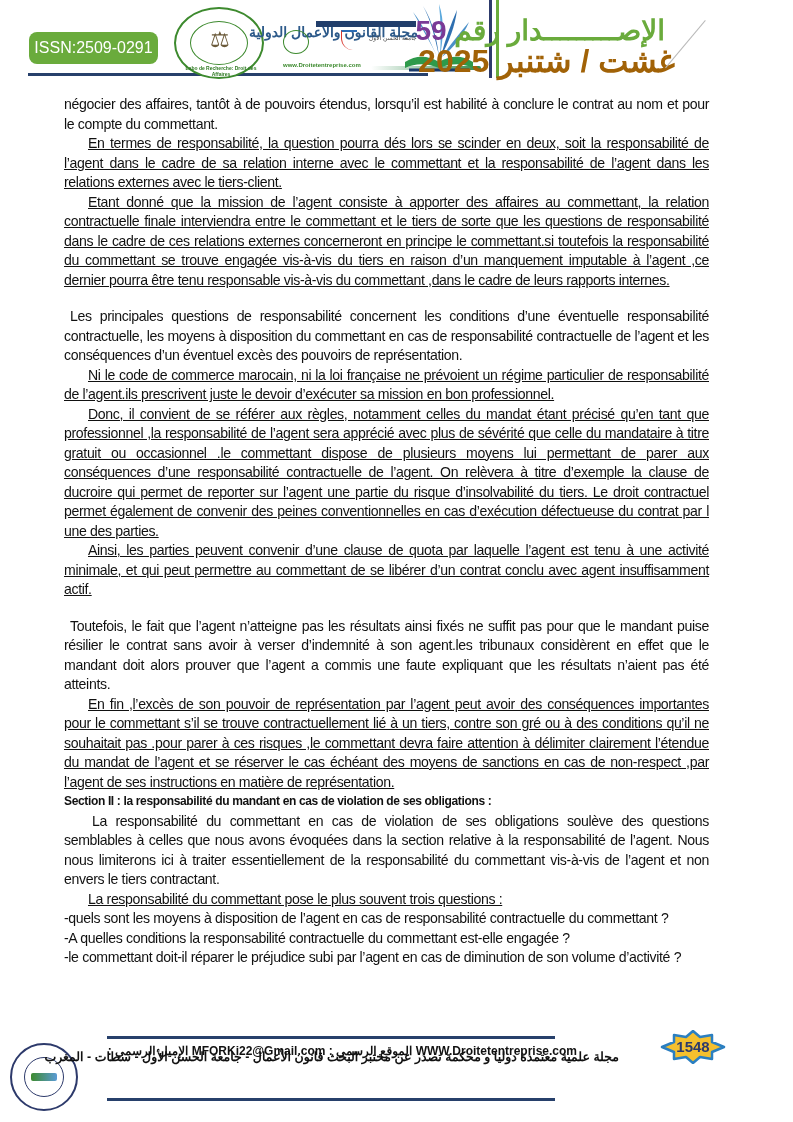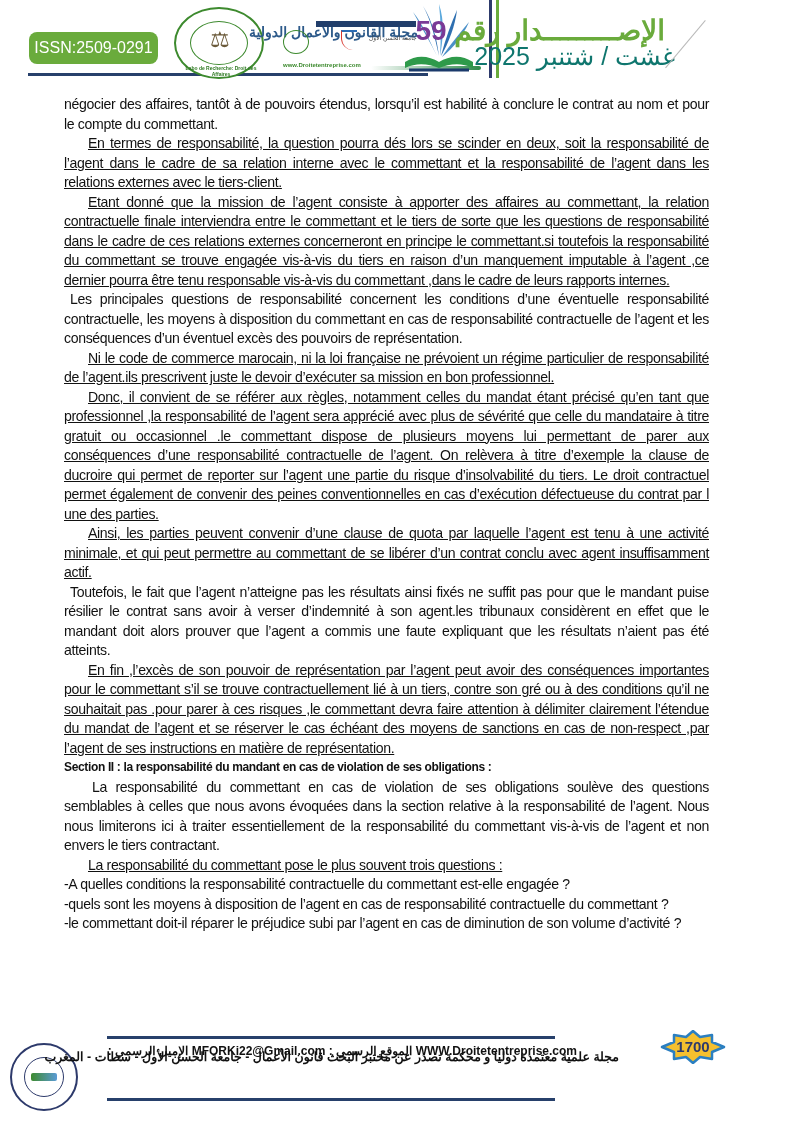--- a/index.html
+++ b/index.html
@@ -34,33 +34,33 @@
     .journal-banner .site { position: absolute; left: 0px; top: 56px; font-size: 6px; color: #3d8a2e; font-weight: bold; white-space: nowrap; }
     .journal-banner .green-swoosh { position: absolute; left: 88px; top: 60px; width: 110px; height: 4px; background: linear-gradient(90deg, #fff, #2e8a4a); border-radius: 2px; }
     .book-logo { position: absolute; left: 403px; top: 4px; width: 72px; height: 70px; }
 
     .vbar { position: absolute; top: 0; width: 3px; height: 78px; }
     .vbar.navy { left: 489px; background: #2d3a6b; }
     .vbar.green { left: 496px; background: #6aab3c; }
 
     .issue-line { position: absolute; right: 128px; top: 14px; direction: rtl; white-space: nowrap; font-weight: bold; font-size: 28px; color: #6aab3c; }
     .issue-line .issue-no { color: #7a3a96; }
-    .date-line { position: absolute; right: 118px; top: 42px; direction: rtl; white-space: nowrap; font-weight: normal; font-size: 25px; color: #0f766e; }
+    .date-line { position: absolute; right: 118px; top: 42px; direction: rtl; white-space: nowrap; font-weight: bold; font-size: 32px; color: #a16207; }
     .slash-deco { position: absolute; left: 705px; top: 20px; width: 1px; height: 62px; background: #b9b9b9; transform: rotate(40deg); transform-origin: top left; }
 
     
     .content {
       position: absolute; left: 64px; top: 95px; width: 645px;
       font-family: "Liberation Sans Narrow", "Liberation Sans", sans-serif;
       font-size: 14.1px; line-height: 19.5px; text-align: justify; color: #111;
       letter-spacing: -0.35px;
     }
     .content p { margin: 0; }
     .content p.indent { text-indent: 24px; text-decoration: underline; }
-    .content p.indent-s { text-indent: 6px; }
+    .content p.indent-s { text-indent: 6px; margin-top: 17px; }
     .content p.indent-m { text-indent: 28px; }
     .content h3 { font-size: 12px; font-weight: bold; line-height: 19.5px; }
     .content .qlist p { text-align: justify; }
 
     
     .footer-seal {
       position: absolute; left: 10px; top: 1043px; width: 68px; height: 68px; border-radius: 50%;
       border: 2px solid #2d3a6b; background: #fff;
     }
     .footer-seal .inner { position: absolute; left: 12px; top: 12px; width: 40px; height: 40px; border-radius: 50%; border: 1px solid #2d3a6b; }
@@ -128,22 +128,22 @@
   <p class="indent-s">Les principales questions de responsabilité concernent les conditions d’une éventuelle responsabilité contractuelle, les moyens à disposition du commettant en cas de responsabilité contractuelle de l’agent et les conséquences d’un éventuel excès des pouvoirs de représentation.</p>
   <p class="indent">Ni le code de commerce marocain, ni la loi française ne prévoient  un régime particulier de responsabilité de l’agent.ils prescrivent juste le devoir d’exécuter sa mission en bon professionnel.</p>
   <p class="indent">Donc, il convient de se référer aux règles, notamment celles du mandat étant précisé qu’en tant que professionnel ,la responsabilité de l’agent sera apprécié avec plus de sévérité que celle du mandataire à titre gratuit ou occasionnel    .le commettant dispose de plusieurs moyens lui permettant de parer aux conséquences d’une responsabilité contractuelle de l’agent. On relèvera à titre d’exemple la clause de ducroire qui permet de reporter  sur l’agent une partie du risque d’insolvabilité du tiers. Le droit contractuel permet également de convenir des peines conventionnelles en cas d’exécution défectueuse du contrat par l une des parties.</p>
   <p class="indent">Ainsi, les parties peuvent convenir d’une clause de quota par laquelle l’agent est tenu à une activité minimale, et qui peut permettre au commettant de se libérer d’un contrat conclu avec agent insuffisamment actif.</p>
   <p class="indent-s">Toutefois, le fait que l’agent n’atteigne pas  les résultats ainsi fixés ne suffit pas pour que le mandant puise résilier le contrat sans avoir à verser d’indemnité à son agent.les tribunaux considèrent en effet que le mandant doit alors prouver que l’agent a commis une faute expliquant que les résultats n’aient pas été  atteints.</p>
   <p class="indent">En fin ,l’excès de son pouvoir de représentation par l’agent peut avoir des conséquences importantes pour le commettant s’il se trouve contractuellement lié à un tiers, contre son gré ou à des conditions qu’il ne souhaitait pas .pour parer à ces risques ,le commettant devra faire attention à délimiter clairement l’étendue du mandat de l’agent et se réserver le cas échéant des moyens de sanctions en cas de non-respect ,par l’agent de ses instructions en matière de représentation.</p>
   <h3>Section II : la responsabilité du mandant en cas de violation de ses obligations :</h3>
   <p class="indent-m">La responsabilité du commettant en cas de violation de ses obligations soulève des questions semblables à celles que nous avons évoquées dans la section relative à la responsabilité de l’agent. Nous nous limiterons ici à traiter essentiellement de la responsabilité du commettant vis-à-vis de l’agent et non envers le tiers contractant.</p>
   <p class="indent">La responsabilité du commettant pose le plus souvent trois questions :</p>
   <div class="qlist">
+    <p>-quels sont les moyens à disposition de l’agent en cas de responsabilité  contractuelle du commettant ?</p>
     <p>-A quelles conditions la responsabilité contractuelle du commettant est-elle engagée ?</p>
-    <p>-quels sont les moyens à disposition de l’agent en cas de responsabilité  contractuelle du commettant ?</p>
     <p>-le commettant doit-il réparer le préjudice subi par l’agent en cas de diminution de son volume d’activité ?</p>
   </div>
 </div>
 
 <div class="footer-seal">
   <div class="inner"></div>
   <div class="mini"></div>
 </div>
 
 <div class="footer-rule top"></div>
@@ -153,14 +153,14 @@
   <span>MFORKi22@Gmail.com</span>
   <span>الموقع الرسمي :</span>
   <span>WWW.Droitetentreprise.com</span>
 </div>
 <div class="footer-rule bottom"></div>
 
 <div class="page-badge">
   <svg width="66" height="34" viewBox="0 0 66 34">
     <polygon points="33,1 40,7 52,5 52,12 64,17 52,22 52,29 40,27 33,33 26,27 14,29 14,22 2,17 14,12 14,5 26,7" fill="#f5c02e" stroke="#2b7fc1" stroke-width="2.5" stroke-linejoin="round"></polygon>
   </svg>
-  <div class="num">1700</div>
+  <div class="num">1548</div>
 </div>
 
 </body></html>

